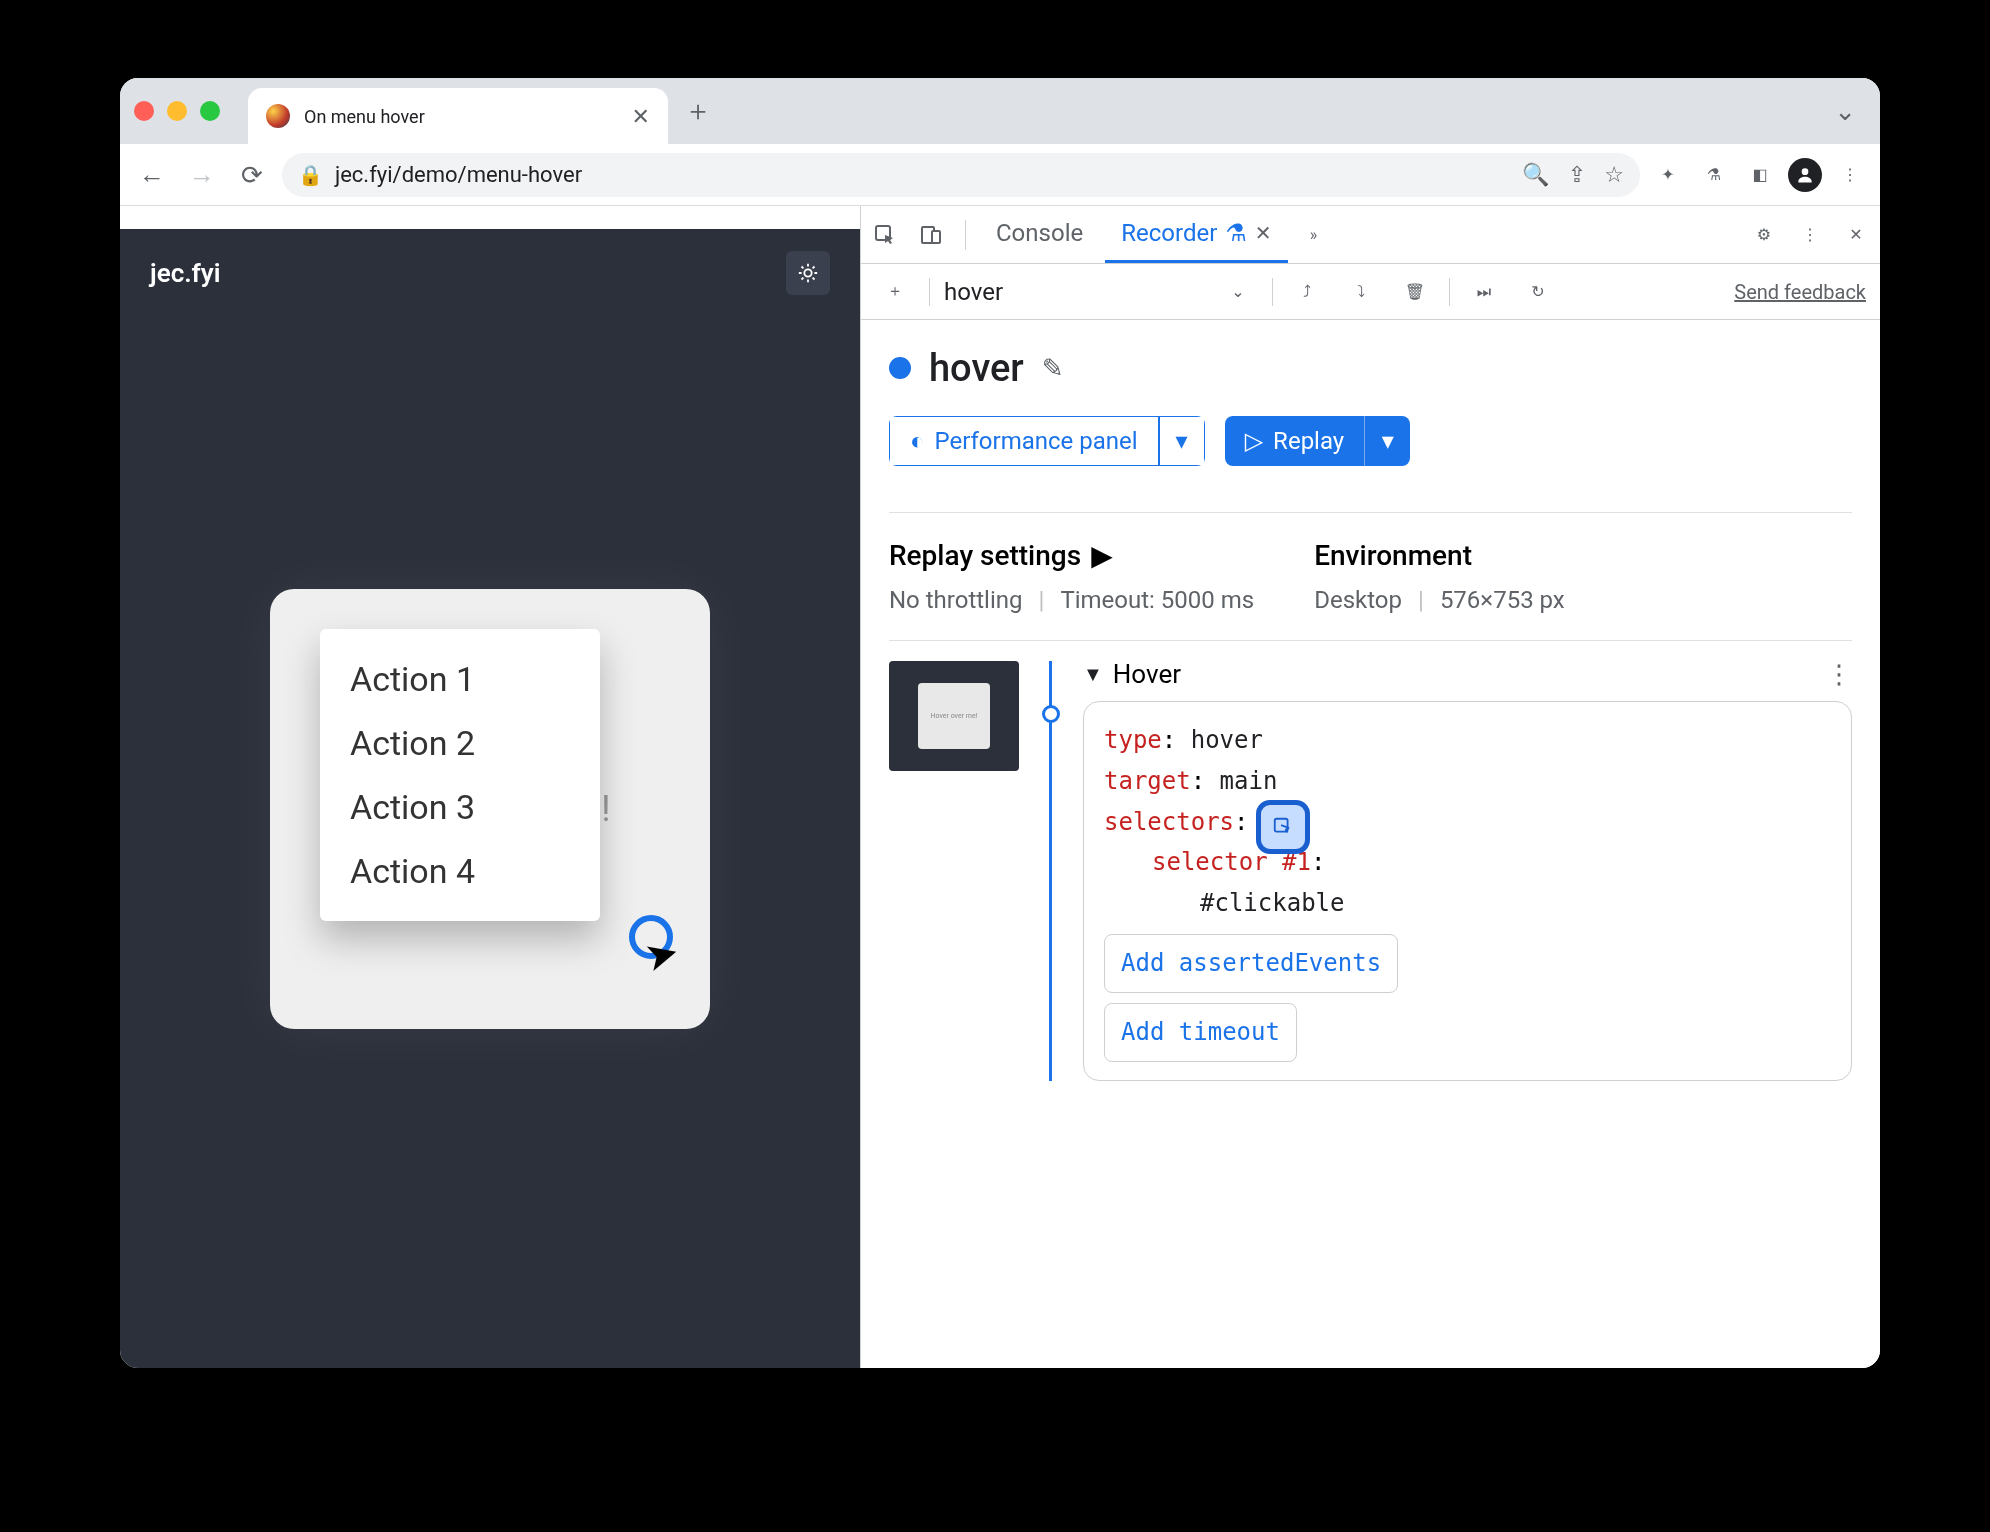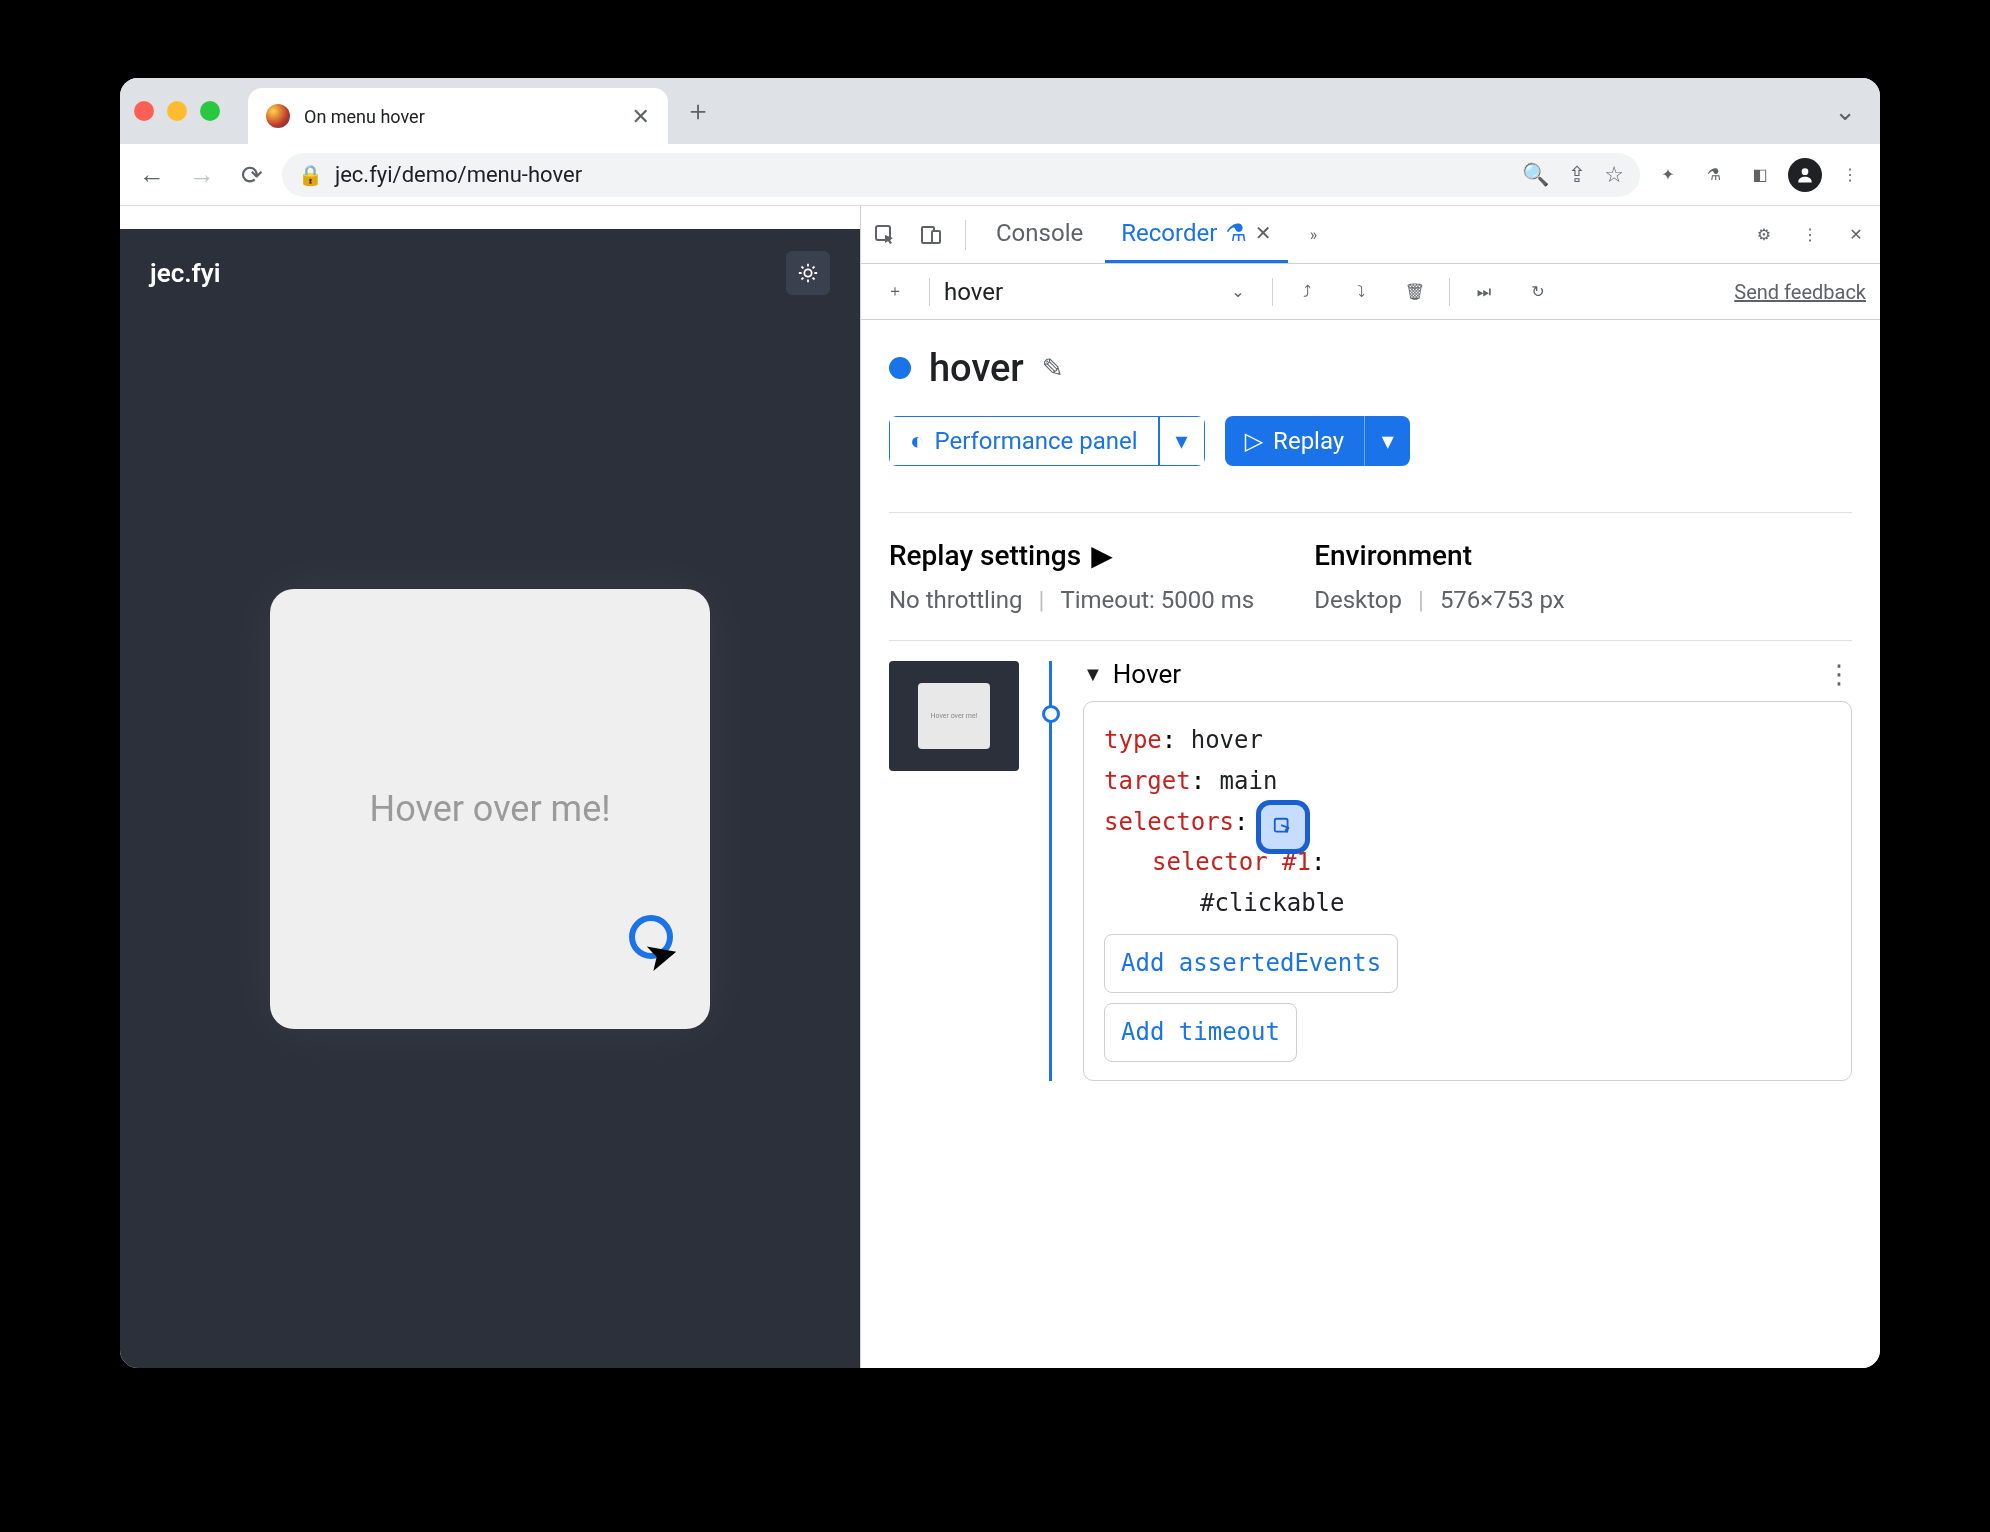--- a/index.html
+++ b/index.html
@@ -85,21 +85,21 @@
   .track::before { content:""; position:absolute; left:10px; top:0; bottom:0; width:3px; background:#1a73e8; }
   .node { position:absolute; left:3px; width:18px; height:18px; border-radius:50%; background:#fff; border:3px solid #1a73e8; }
   .node.n1 { top:44px; }
   .steps { flex:1; }
 
   .step-head { display:flex; align-items:center; gap:10px; padding:8px 0; }
   .disclose { font-size:20px; color:#202124; }
   .step-title { font-size:26px; }
   .step-menu { margin-left:auto; color:#5f6368; font-size:26px; cursor:pointer; }
 
-  .step-card { border:1px solid #cfcfcf; border-radius:10px; padding:18px 20px; margin-top:4px; font-family: ui-monospace, SFMono-Regular, Menlo, monospace; font-size:24px; line-height:1.7; position:relative; }
+  .step-card { border:1px solid #cfcfcf; border-radius:16px; padding:18px 20px; margin-top:4px; font-family: ui-monospace, SFMono-Regular, Menlo, monospace; font-size:24px; line-height:1.7; position:relative; }
   .kv .k { color:#c5221f; }
   .kv .v { color:#202124; }
   .indent { padding-left:48px; }
   .indent2 { padding-left:96px; }
   .selbtn { position:absolute; left:172px; top:98px; width:54px; height:54px; background:#c7ddff; border:5px solid #1a5fd0; border-radius:14px; display:flex; align-items:center; justify-content:center; cursor:pointer; }
 
   .chip { display:inline-flex; border:1px solid #cfcfcf; border-radius:8px; padding:8px 16px; color:#1a73e8; font-size:24px; font-family: inherit; cursor:pointer; margin-top:10px; margin-right:10px; }
 
   svg { display:block; }
 </style>
@@ -156,20 +156,26 @@
         <div class="brand">jec.fyi</div>
         <div class="sunbtn">
           <svg width="22" height="22" viewBox="0 0 24 24" fill="none" stroke="#fff" stroke-width="2">
               <circle cx="12" cy="12" r="4"></circle>
               <path d="M12 2v3M12 19v3M2 12h3M19 12h3M4.9 4.9l2.1 2.1M17 17l2.1 2.1M4.9 19.1L7 17M17 7l2.1-2.1"></path>
             </svg>
         </div>
       </div>
       <div class="card">
         <div class="hint">Hover over me!</div>
+      </div>
+      <div class="menu">
+        <div class="menu-item">Action 1</div>
+        <div class="menu-item">Action 2</div>
+        <div class="menu-item">Action 3</div>
+        <div class="menu-item">Action 4</div>
       </div>
       <div class="cursor">
         <div class="ring"></div>
         <div class="arrow">➤</div>
       </div>
     </div>
 
     <div class="dt">
 
       <div class="dt-top">

